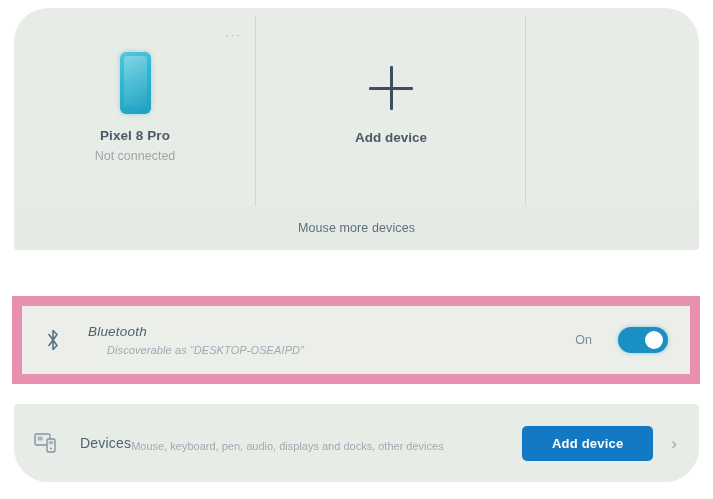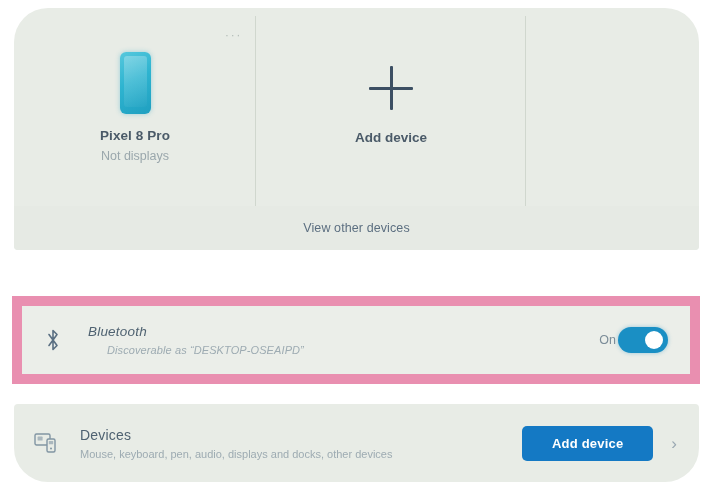--- a/index.html
+++ b/index.html
@@ -218,21 +218,21 @@
   .bt-sub {
     margin-top: 5px;
     font-size: 11px;
     color: #9dabb2;
     letter-spacing: 0.1px;
     margin-left: 19px;
   }
   .bt-toggle-wrap {
     display: flex;
     align-items: center;
-    gap: 2px;
+    gap: 26px;
     padding-right: 4px;
   }
   .toggle-state {
     font-size: 12.5px;
     color: #7b8c98;
   }
   .toggle {
     width: 50px;
     height: 26px;
     border-radius: 13px;
@@ -270,21 +270,21 @@
     flex: 0 0 28px;
     display: flex;
     align-items: center;
     justify-content: center;
     color: #8195a3;
   }
   .dev-text {
     margin-left: 20px;
     flex: 1;
     display: flex;
-    flex-direction: column;
+    flex-direction: row;
   }
   .dev-title {
     font-size: 14px;
     color: #4f6271;
     letter-spacing: 0.2px;
   }
   .dev-sub {
     margin-top: 5px;
     font-size: 11px;
     color: #9dabb2;
@@ -316,33 +316,33 @@
 <div class="page">
 
   <div class="devices-card">
 
     <div class="tiles-row">
 
       <div class="device-tile divider-right">
         <div class="tile-overflow">···</div>
         <div class="phone-art"></div>
         <div class="tile-title">Pixel 8 Pro</div>
-        <div class="tile-sub">Not displays</div>
+        <div class="tile-sub">Not connected</div>
       </div>
 
       <div class="add-tile">
         <div class="plus-icon"></div>
         <div class="add-label">Add device</div>
       </div>
 
       <div class="empty-tile"></div>
     </div>
 
     <div class="view-more-strip">
-      <span class="view-more-link">View other devices</span>
+      <span class="view-more-link">Mouse more devices</span>
     </div>
   </div>
 
   <div class="highlight-box"></div>
 
   <div class="bt-row">
     <div class="bt-icon">
       <svg width="16" height="24" viewBox="0 0 16 24" fill="none" xmlns="http://www.w3.org/2000/svg">
         <path d="M4 6.5 L12 17.5 L8 21.5 L8 2.5 L12 6.5 L4 17.5" stroke="#5a6f82" stroke-width="1.6" stroke-linejoin="round" stroke-linecap="round" fill="none"></path>
       </svg>

